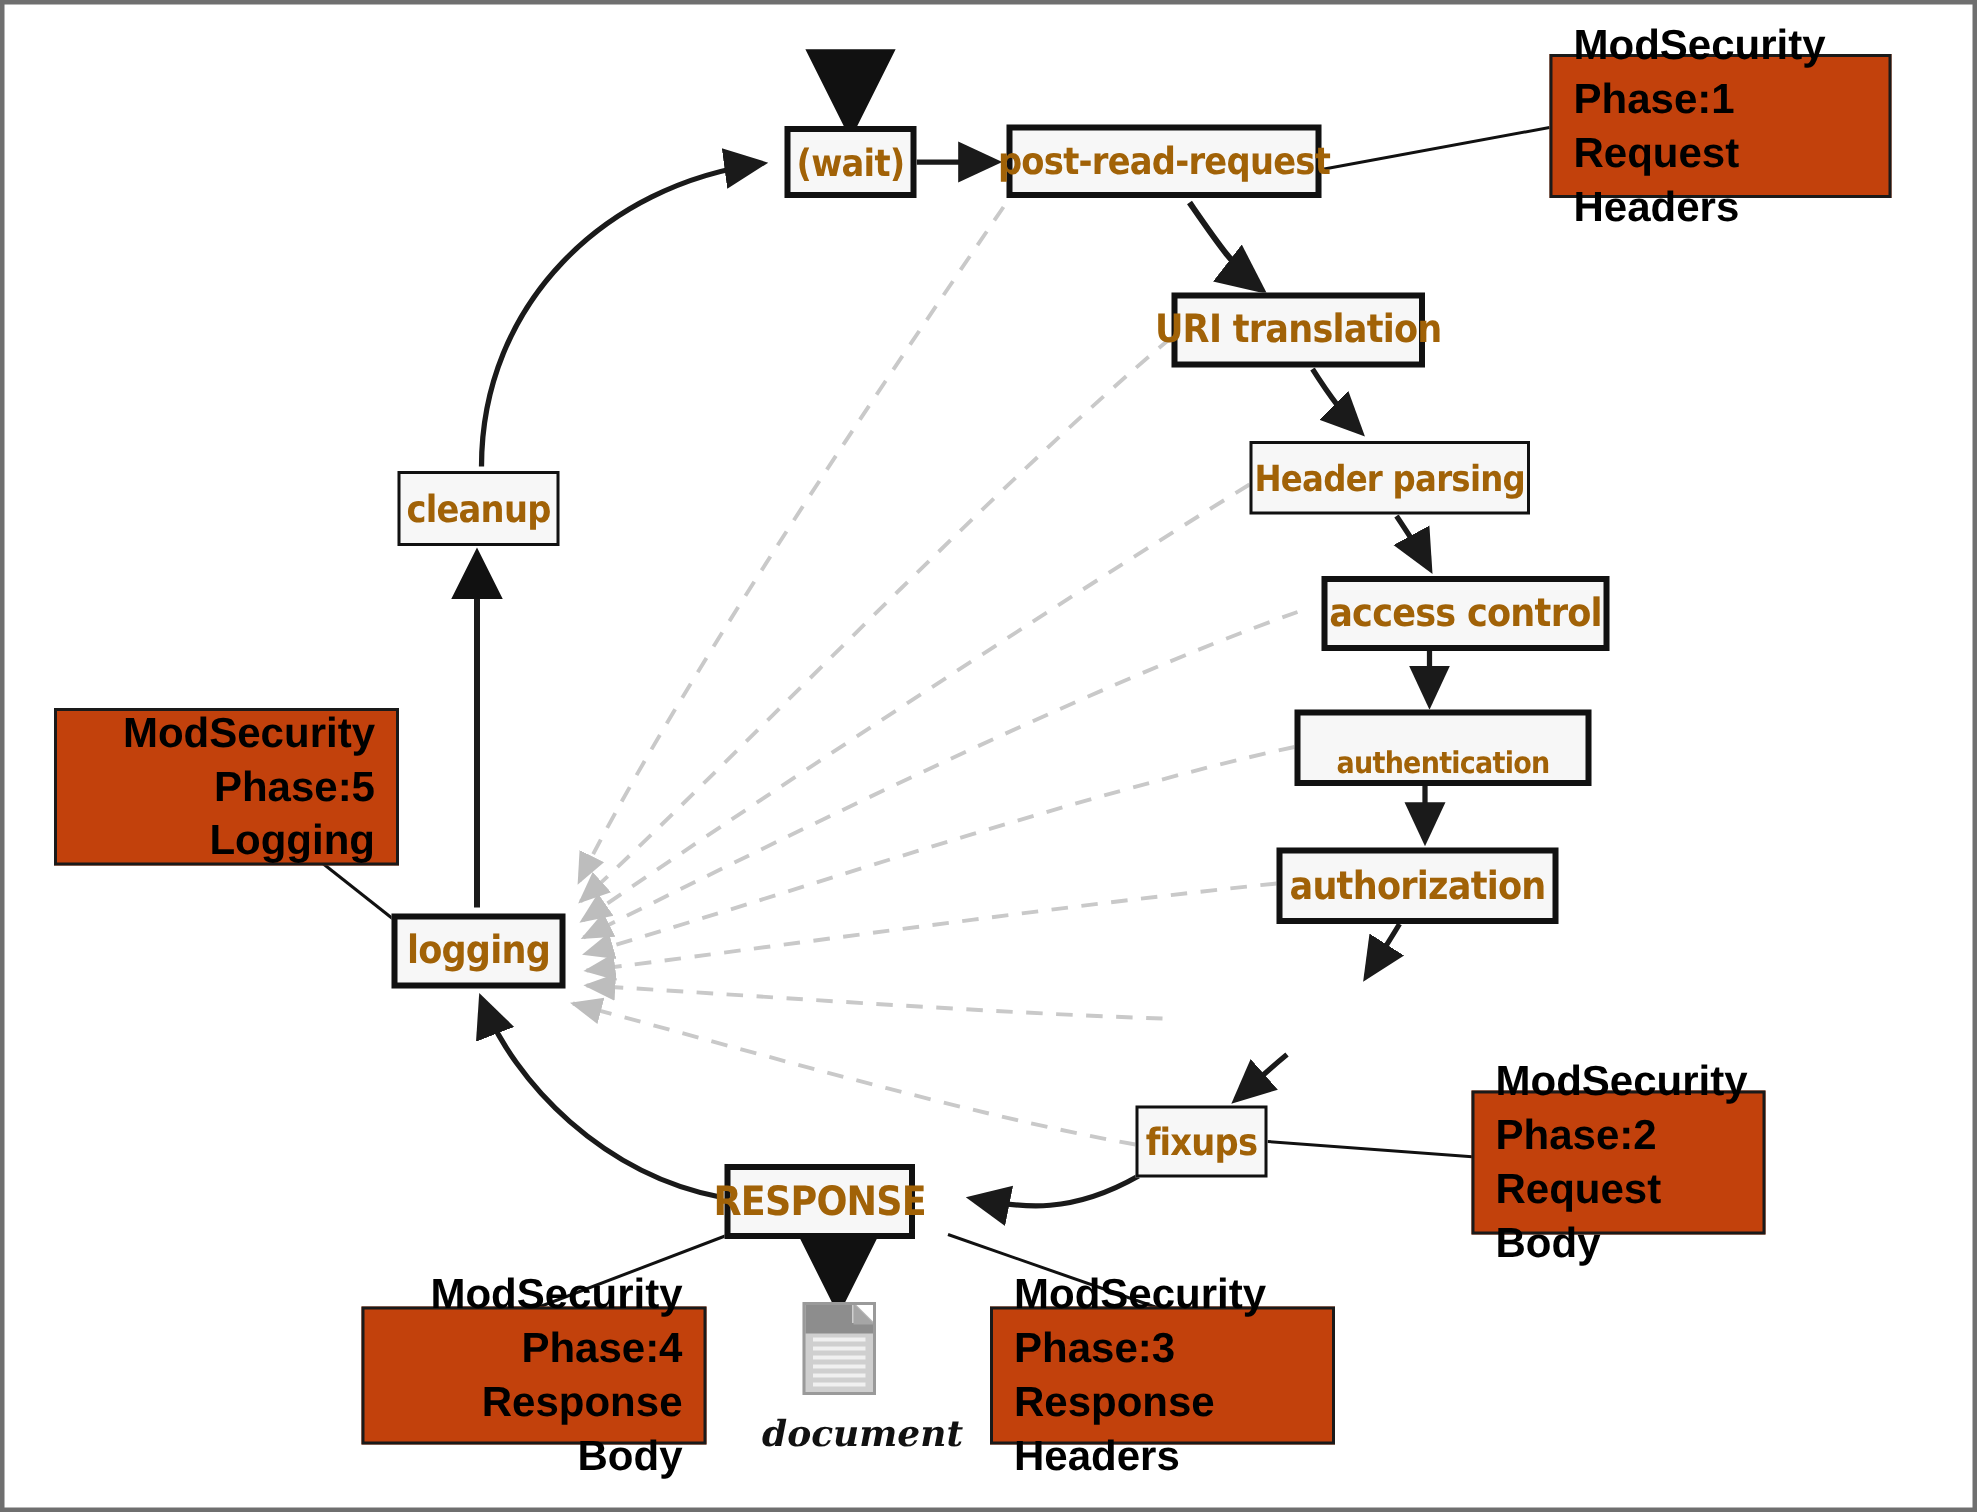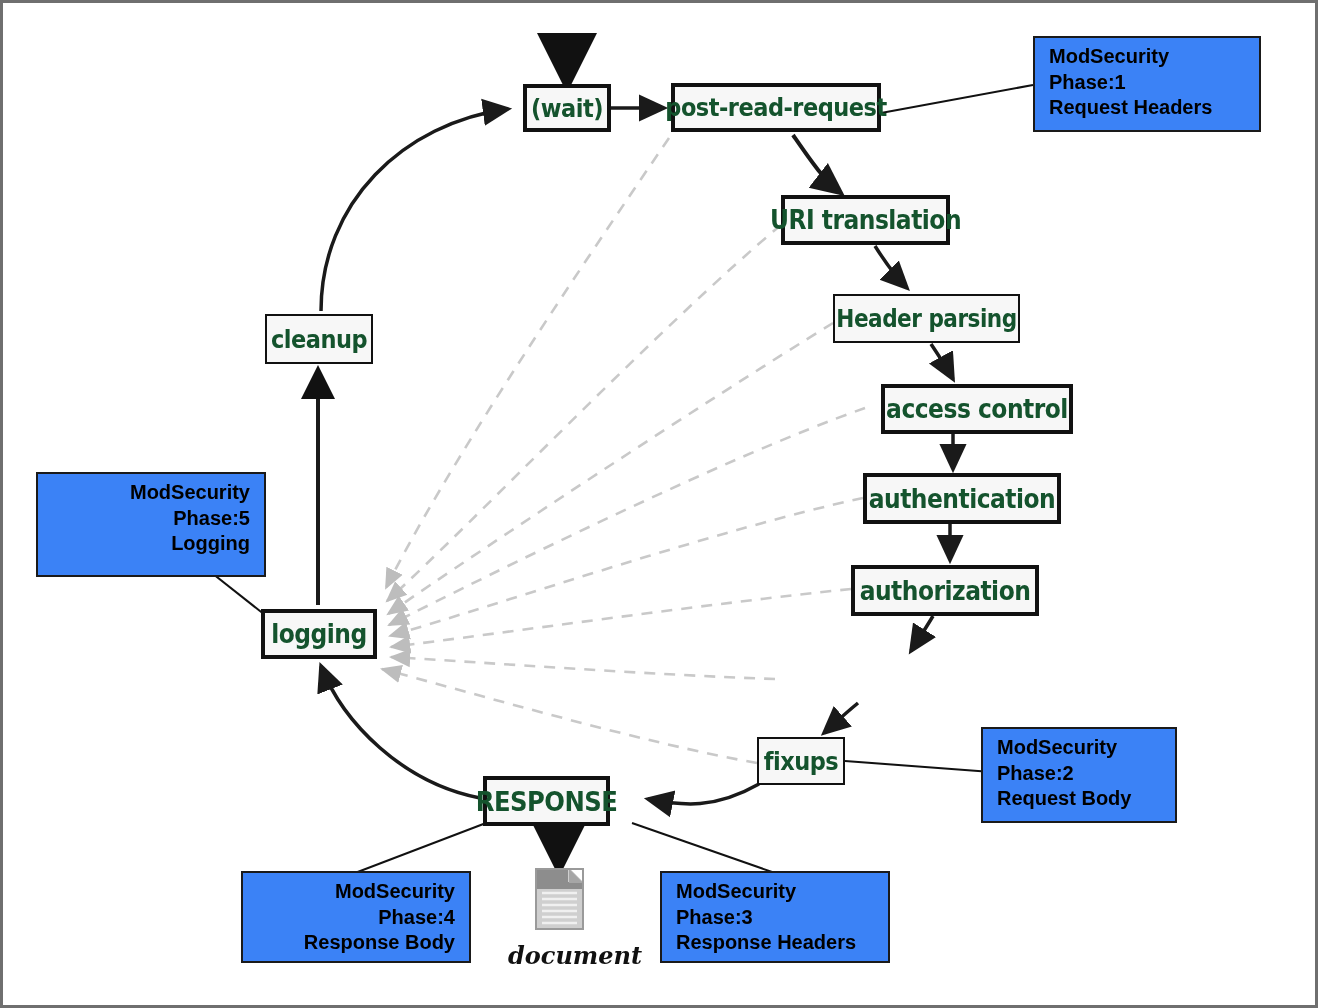--- a/index.html
+++ b/index.html
@@ -28,45 +28,46 @@
     pointer-events: none;
   }
   .node {
     position: absolute;
     box-sizing: border-box;
     background: #f7f7f7;
     border: 3px solid #111111;
     display: flex;
     align-items: center;
     justify-content: center;
-    color: #14532d;
+    color: #a16207;
     font-family: "DejaVu Sans", sans-serif;
     font-weight: bold;
     font-stretch: condensed;
     letter-spacing: -0.5px;
     white-space: nowrap;
   }
   .node.thin {
     border-width: 2px;
   }
   .node.heavy {
     border-width: 4px;
   }
   .note {
     position: absolute;
     box-sizing: border-box;
-    background: #3b82f6;
+    background: #c2410c;
     border: 2px solid #1a1a1a;
     color: #000000;
     font-family: "Liberation Sans", sans-serif;
     font-weight: bold;
-    font-size: 20px;
+    font-size: 28px;
     line-height: 1.28;
     display: flex;
     flex-direction: column;
+    justify-content: center;
     padding: 6px 14px;
   }
   .note.right-align { align-items: flex-end; text-align: right; }
   .note.left-align  { align-items: flex-start; text-align: left; }
 
   .doc-icon {
     position: absolute;
     width: 54px;
     height: 66px;
   }
@@ -157,21 +158,21 @@
   </div>
 
   <div class="node thin" style="left:830px; top:291px; width:187px; height:49px; font-size:24px;">
     <span>Header parsing</span>
   </div>
 
   <div class="node heavy" style="left:862px; top:381px; width:192px; height:50px; font-size:26px;margin-left:16px;">
     <span>access control</span>
   </div>
 
-  <div class="node heavy" style="left:860px; top:470px; width:198px; height:51px; font-size:26px;">
+  <div class="node heavy" style="left:860px; top:470px; width:198px; height:51px; font-size:20px;align-items:flex-end;">
     <span>authentication</span>
   </div>
 
   <div class="node heavy" style="left:848px; top:562px; width:188px; height:51px; font-size:26px;">
     <span>authorization</span>
   </div>
 
 
   <div class="node thin" style="left:754px; top:734px; width:88px; height:48px; font-size:25px;">
     <span>fixups</span>

